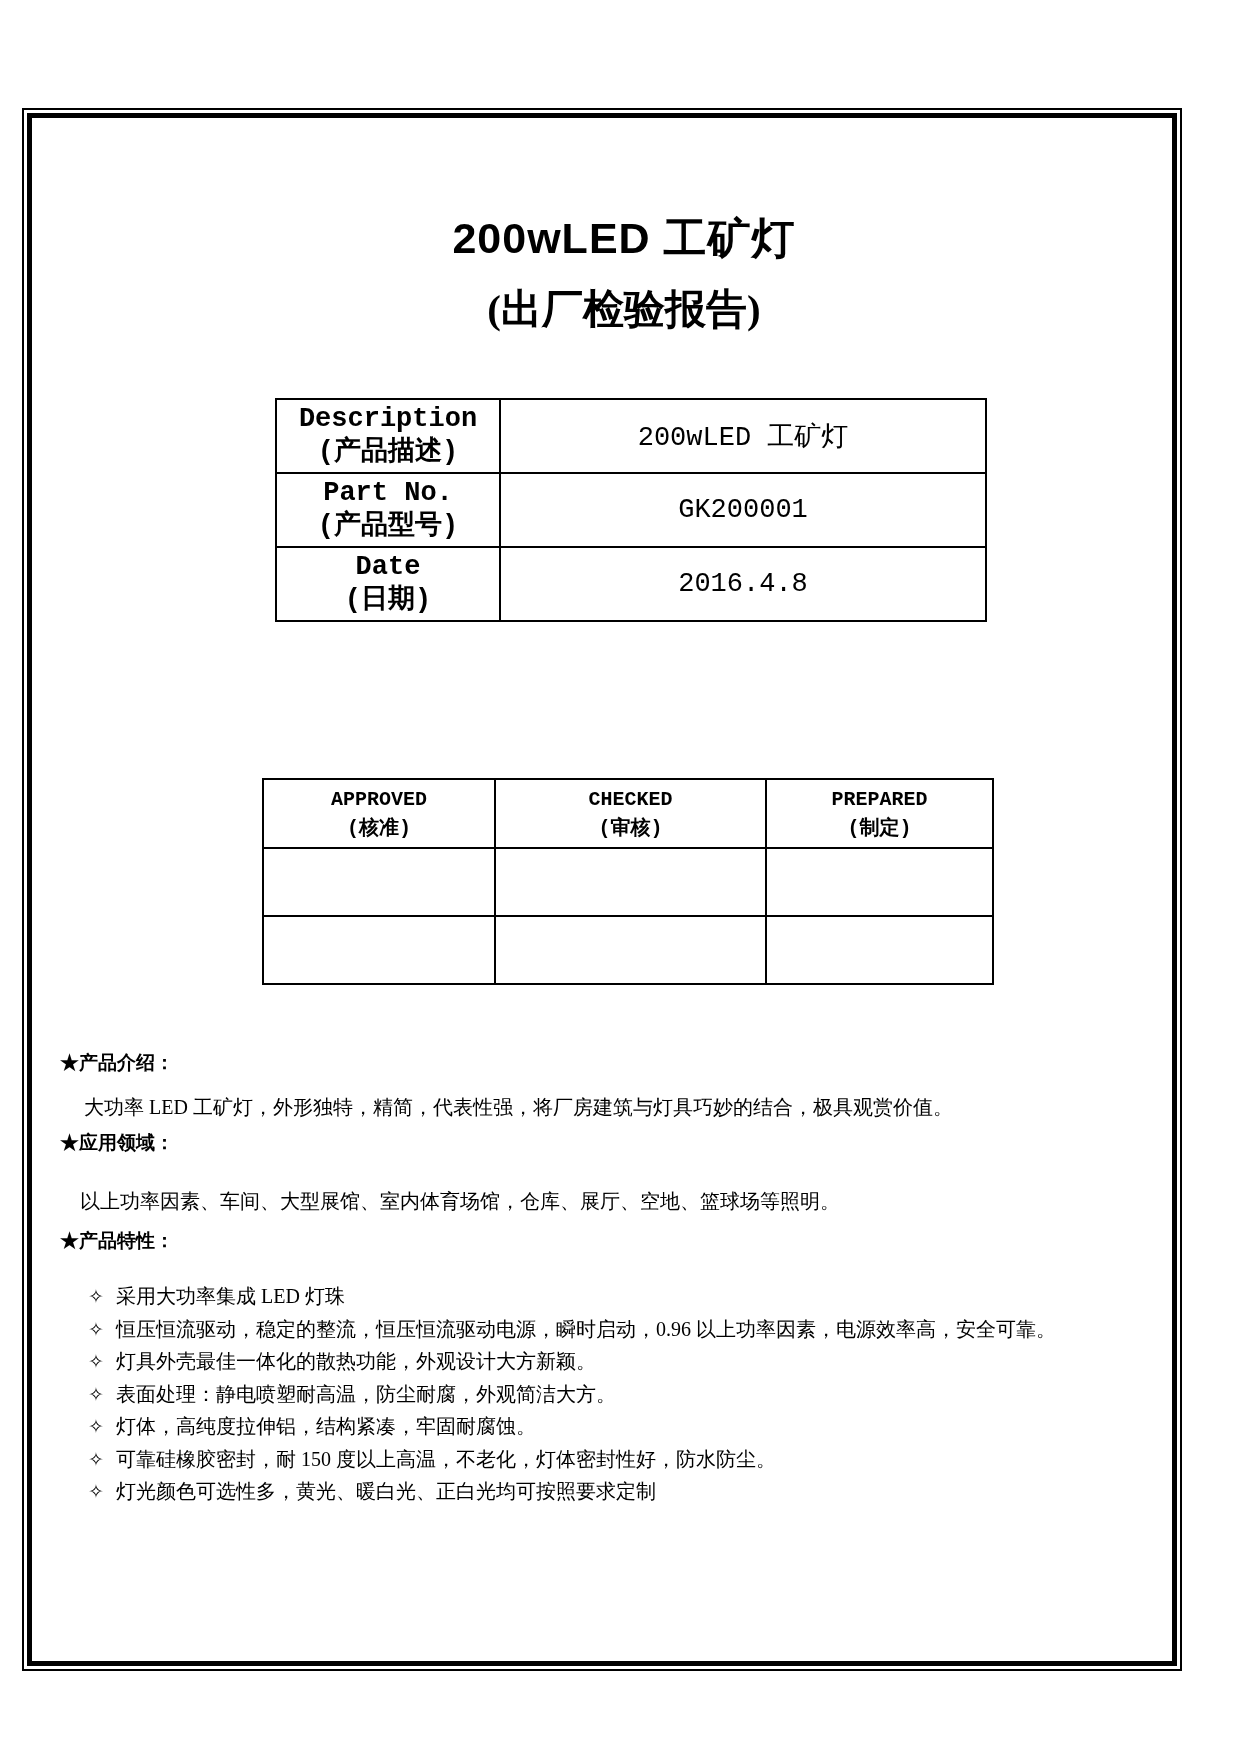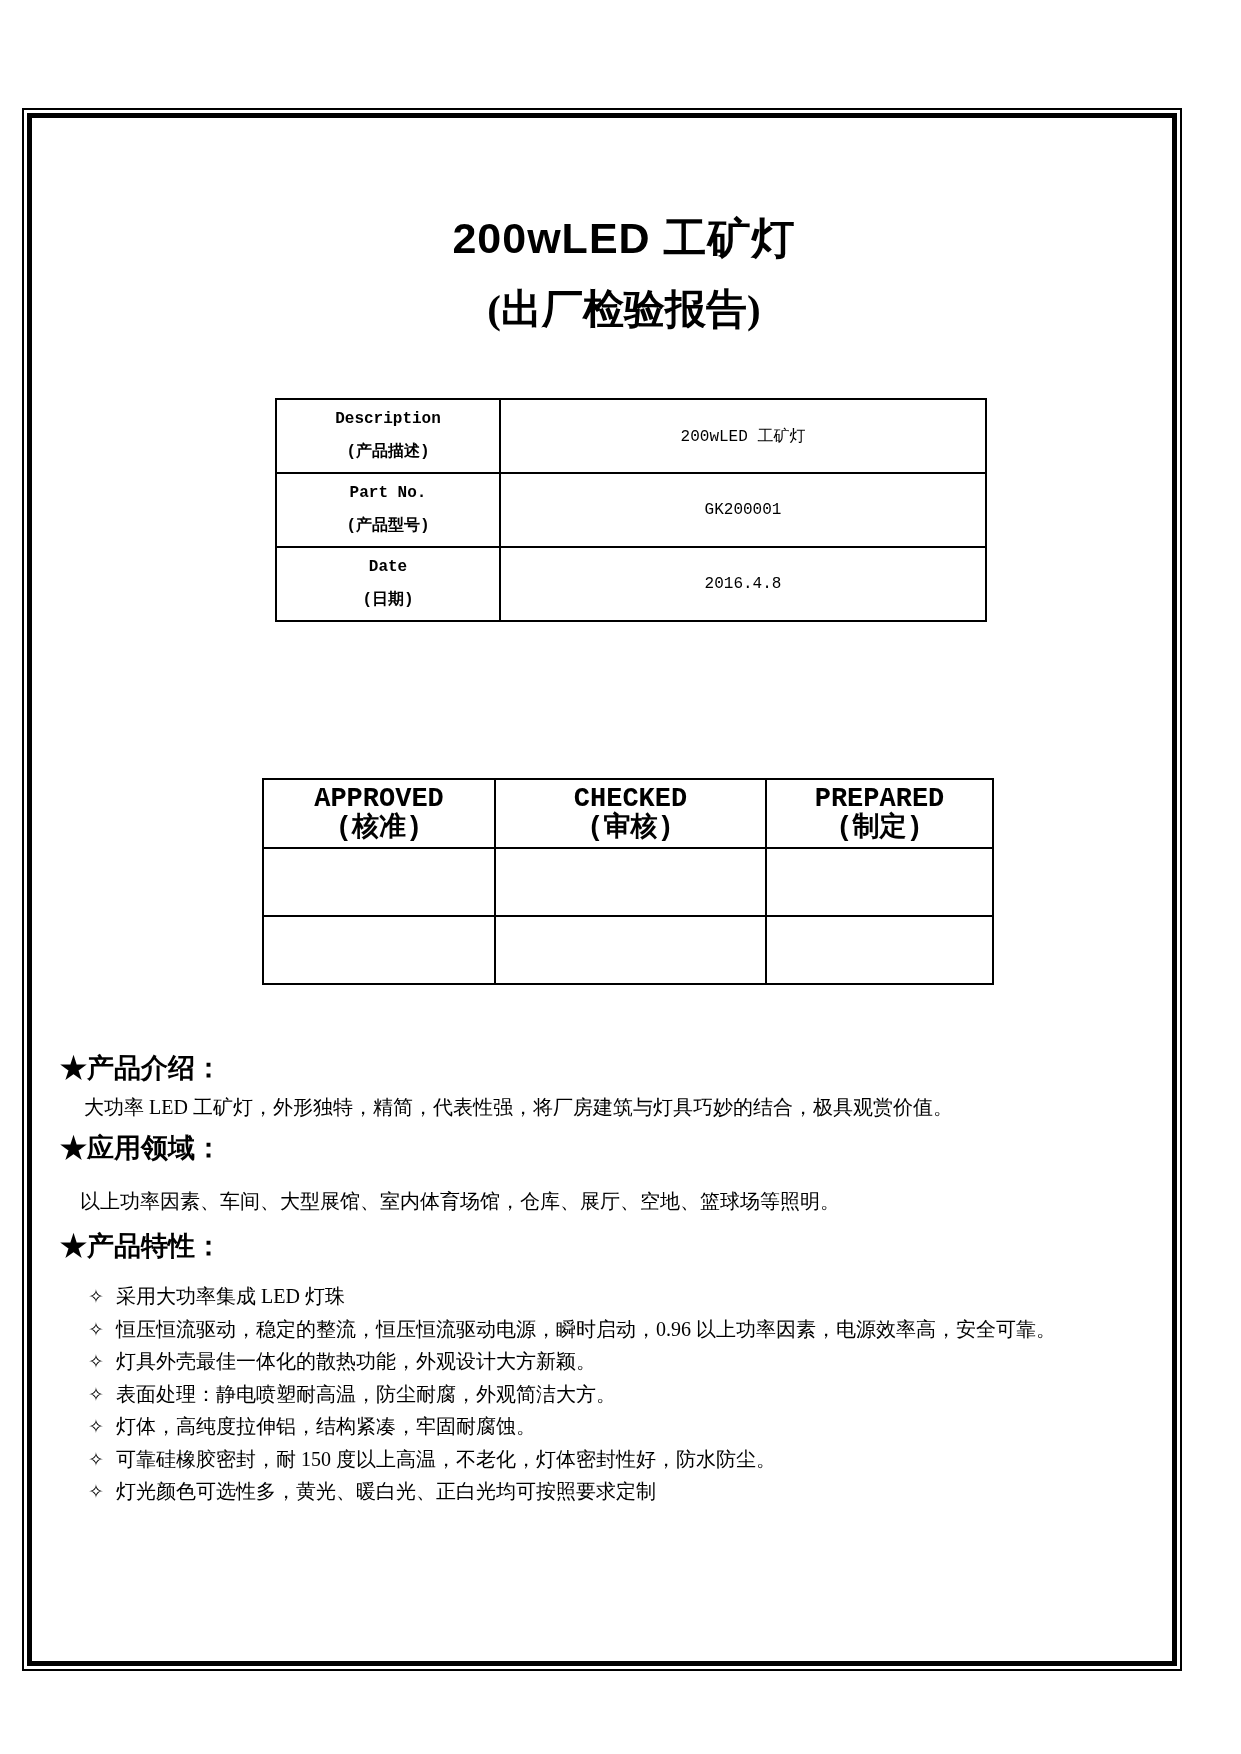--- a/index.html
+++ b/index.html
@@ -29,48 +29,48 @@
     text-align:center;font-weight:bold;font-size:41px;
     font-family:"Liberation Serif","DejaVu Serif",serif;
   }
 
   table{border-collapse:collapse;table-layout:fixed;}
   td{border:2px solid #000;text-align:center;vertical-align:middle;padding:0;}
 
   .info-table{
     position:absolute;left:215px;top:398px;width:706px;
     font-family:"Liberation Mono","DejaVu Sans Mono",monospace;
-    font-size:16px;
+    font-size:27px;
   }
   .info-table td{height:72px;}
   .info-table .c-label{width:222px;font-weight:bold;}
   .info-table .c-value{width:484px;}
   .cell-2line{line-height:33px;}
 
   .dept{
     position:absolute;top:692px;left:0;width:100%;text-align:center;
     font-family:"Liberation Sans","DejaVu Sans",sans-serif;font-weight:bold;
   }
   .dept-title{font-size:27px;letter-spacing:0.5px;}
   .dept-subtitle{font-size:23px;margin-top:8px;font-family:"Liberation Serif","DejaVu Serif",serif;}
 
   .signoff-table{
     position:absolute;left:202px;top:778px;width:724px;
     font-family:"Liberation Mono","DejaVu Sans Mono",monospace;
-    font-size:27px;font-weight:bold;padding-left:8px;
+    font-size:20px;font-weight:bold;padding-left:8px;
   }
   .signoff-table .hdr td{height:67px;line-height:29px;}
   .signoff-table .blank td{height:66px;}
   .signoff-table .col1{width:230px;}
   .signoff-table .col2{width:269px;}
   .signoff-table .col3{width:225px;}
 
   .section-h{
     position:absolute;left:0;
-    font-size:27px;font-weight:bold;
+    font-size:19px;font-weight:bold;
     font-family:Liberation Sans, sans-serif;
   }
   .section-b{
     position:absolute;left:0;width:1100px;
     font-size:20px;line-height:26px;
     font-family:"Liberation Serif","DejaVu Serif",serif;
   }
   .h-intro{top:1050px;}
   .b-intro{top:1094px;padding-left:24px;}
   .h-app{top:1130px;}

